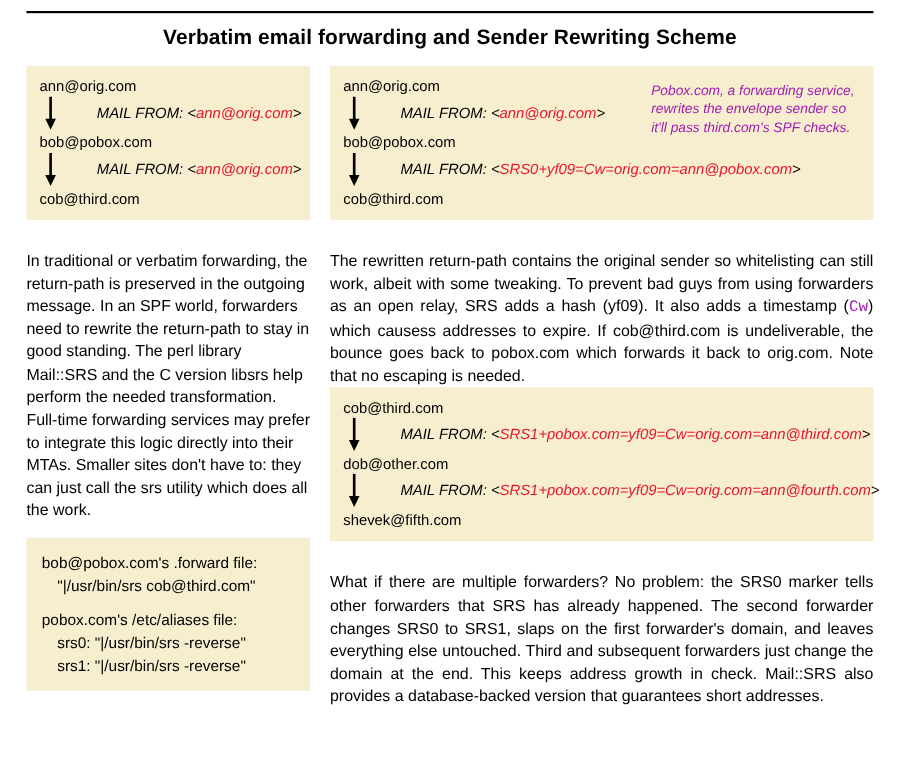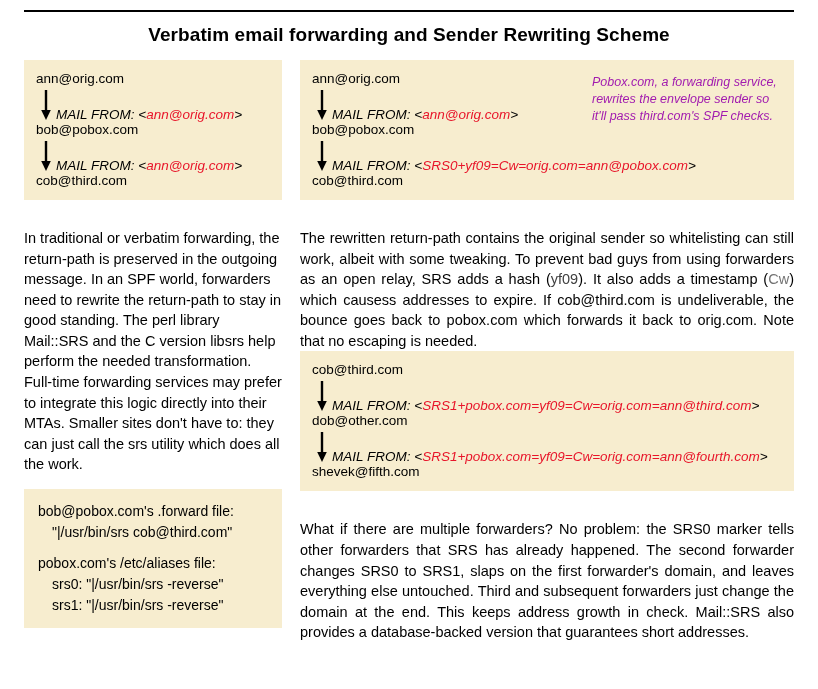--- a/index.html
+++ b/index.html
@@ -47,24 +47,25 @@
 
   .panel {
     background: #f7edcf;
     padding: 11px 12px 12px 12px;
     box-sizing: border-box;
     position: relative;
   }
   .addr { font-size: 13.5px; }
   .step {
     display: flex;
-    align-items: flex-end;
+    align-items: flex-start;
     margin: 0;
     padding: 0;
     height: 36px;
+    gap: 32px;
   }
   .arrow {
     width: 20px;
     flex: none;
     position: relative;
     display: flex;
     justify-content: center;
   }
   .arrow svg { display: block; }
   .mailfrom {
@@ -82,22 +83,22 @@
     color: #a21caf;
     width: 190px;
   }
   .prose {
     font-size: 14.5px;
     line-height: 1.42;
     text-align: left;
     margin-top: 28px;
   }
   .prose.just { text-align: justify; }
-  .hl-orange { color: #404040; }
-  .hl-red { color: #737373; }
+  .hl-orange { color: #000000; }
+  .hl-red { color: #a21caf; font-family: Liberation Mono, monospace; }
 
   .code-panel {
     background: #f7edcf;
     padding: 12px 14px;
     box-sizing: border-box;
     font-size: 14px;
     line-height: 1.5;
     margin-top: 14px;
   }
   .code-panel .indent { padding-left: 14px; }

